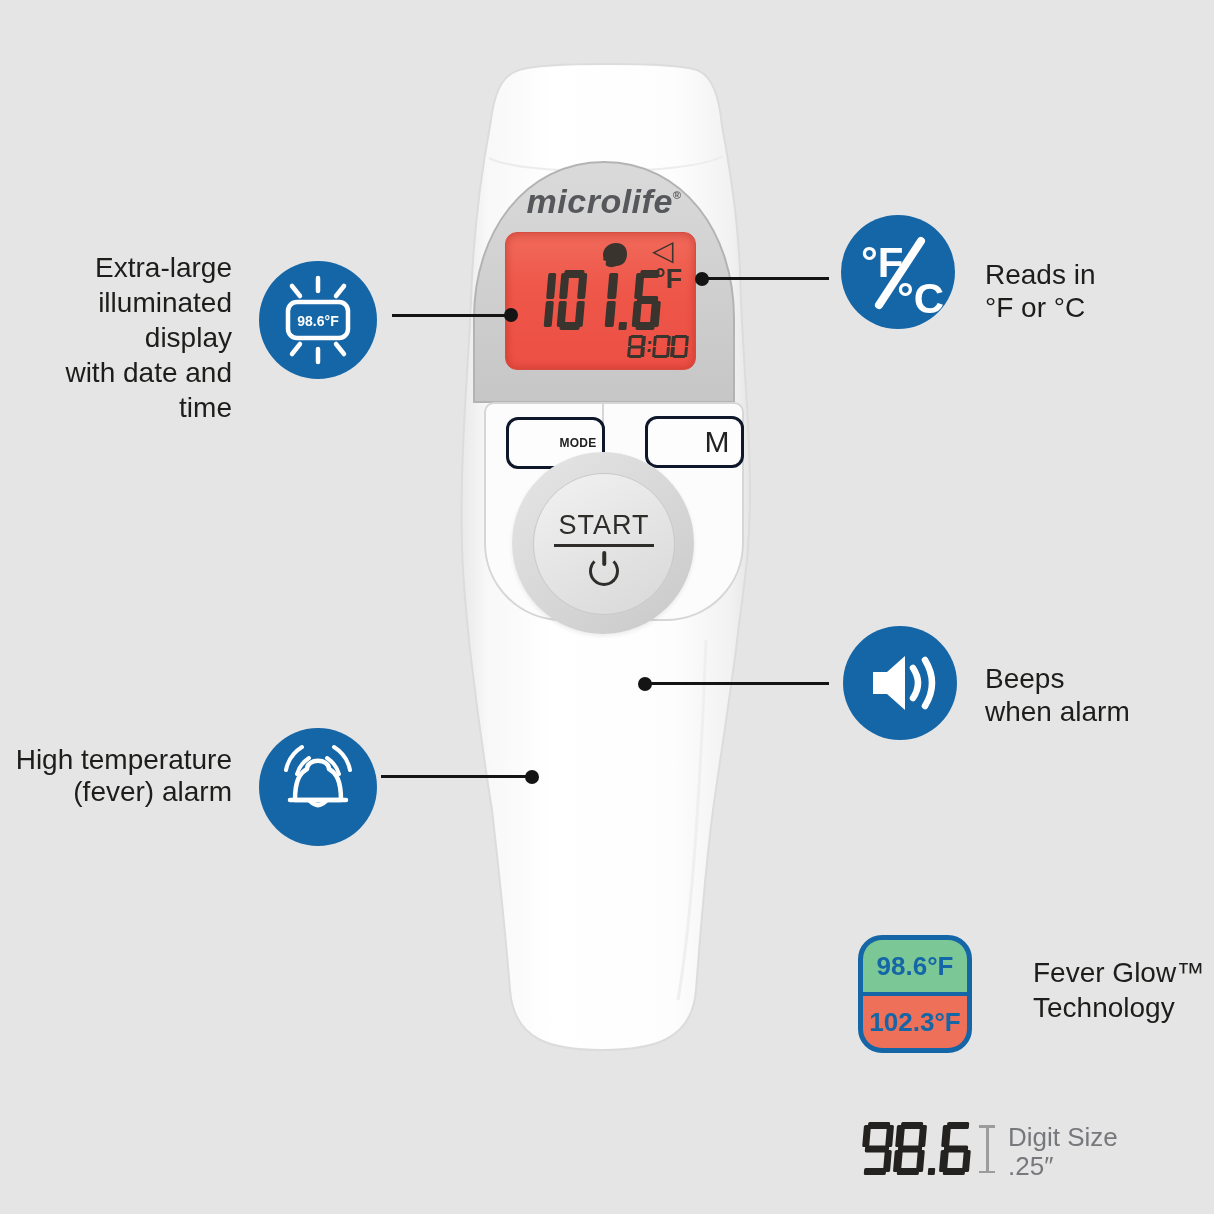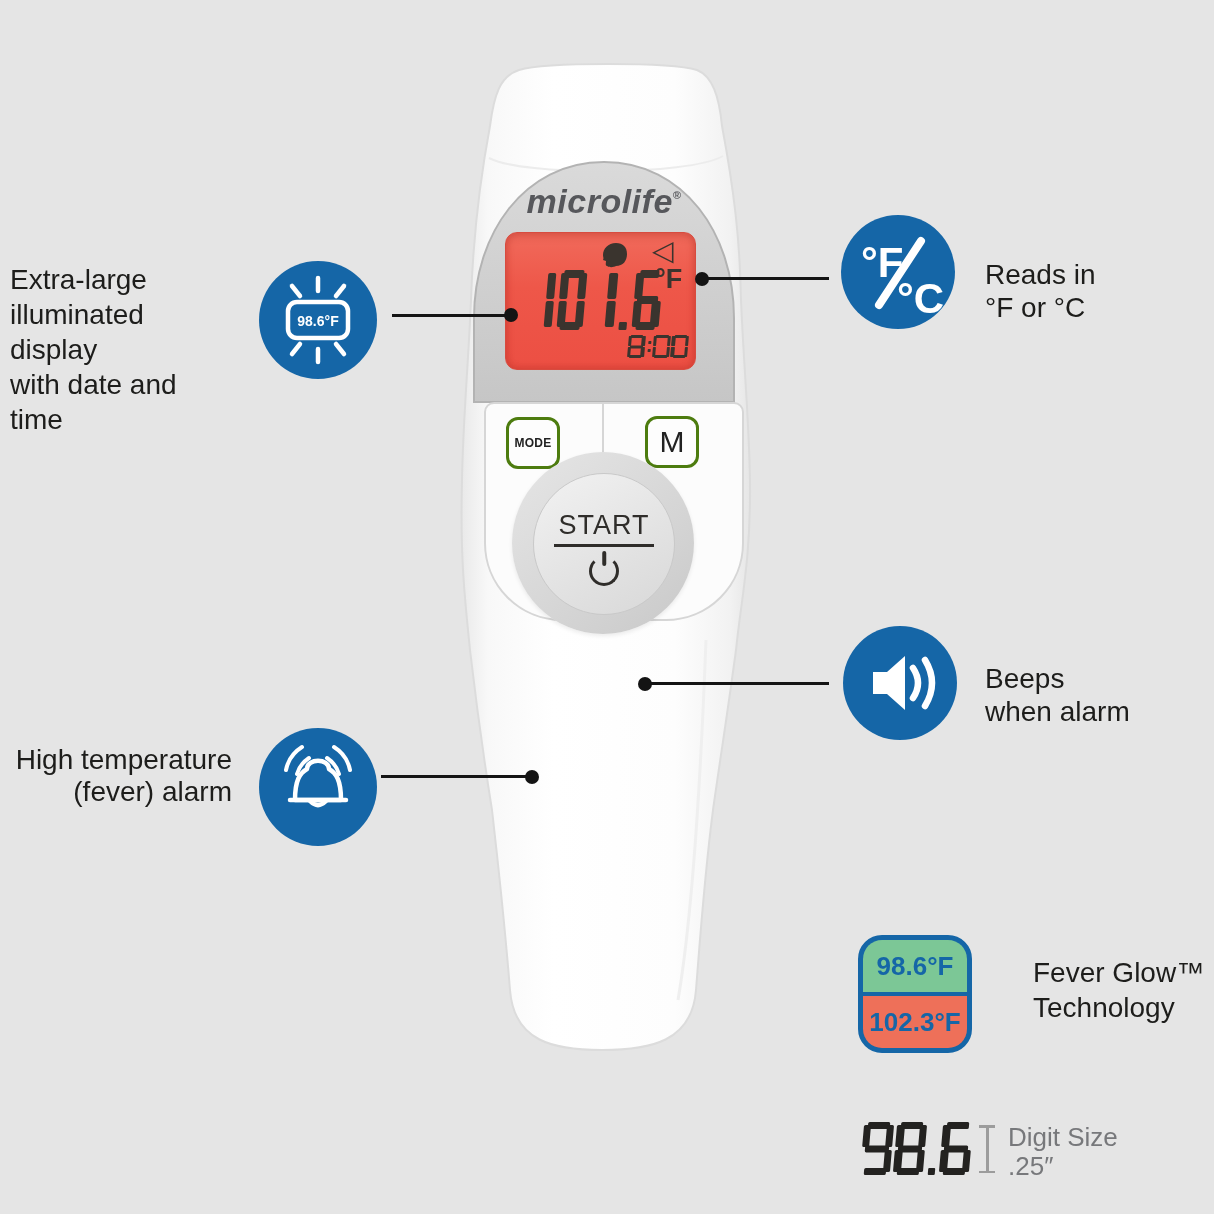--- a/index.html
+++ b/index.html
@@ -19,22 +19,22 @@
        box-shadow:inset 0 3px 9px rgba(150,30,20,.28), inset 0 -2px 6px rgba(150,30,20,.18);}
   .lcd-head{position:absolute;left:94px;top:9px;}
   .lcd-spk{position:absolute;left:146px;top:4px;font-size:28px;line-height:1;color:#3a342e;}
   .seg-main{position:absolute;left:22px;top:37px;font-size:60px;color:#3a342e;--segw:.44;}
   .lcd-unit{position:absolute;left:149px;top:31px;font-size:27px;font-weight:bold;color:#3a342e;}
   .seg-time{position:absolute;right:7px;bottom:11px;font-size:23px;color:#3a342e;--segw:.72;}
 
   .panel{position:absolute;left:484px;top:402px;width:256px;height:215px;
          border:2px solid #d6d6d6;border-radius:10px 10px 78px 78px;background:#fcfcfc;}
   .panel-divider{position:absolute;left:602px;top:404px;width:2px;height:56px;background:#d6d6d6;}
-  .dev-btn{position:absolute;border:3px solid #4d7c0f;border-radius:12px;background:rgba(255,255,255,.3);
-           display:flex;align-items:center;justify-content:center;color:#222;}
+  .dev-btn{position:absolute;border:3px solid #0f172a;border-radius:12px;background:rgba(255,255,255,.3);
+           display:flex;align-items:center;justify-content:center;color:#222;padding-left:45px;}
   .btn-mode{left:506px;top:417px;width:48px;height:46px;font-size:12px;font-weight:bold;letter-spacing:.3px;}
   .btn-m{left:645px;top:416px;width:48px;height:46px;font-size:30px;font-weight:500;}
   .start-dome{position:absolute;left:512px;top:452px;width:182px;height:182px;border-radius:50%;
               background:linear-gradient(140deg,#e6e6e6 0%,#d2d2d2 70%,#c8c8c8 100%);
               box-shadow:0 2px 4px rgba(0,0,0,.08);}
   .start-btn{position:absolute;left:533px;top:473px;width:140px;height:140px;border-radius:50%;
              background:linear-gradient(150deg,#f2f2f2 0%,#e2e2e2 60%,#d8d8d8 100%);
              border:1px solid #c9c9c9;display:flex;flex-direction:column;align-items:center;justify-content:center;}
   .start-label{font-size:27px;letter-spacing:1px;color:#2f2d2a;border-bottom:3px solid #2f2d2a;padding:0 4px 3px 4px;margin-top:8px;}
   .pwr{position:relative;width:24px;height:24px;margin-top:9px;border:3.5px solid #2f2d2a;border-radius:50%;
@@ -60,21 +60,21 @@
   .sg-c{right:0;bottom:5%;height:43%;width:var(--t);}
   .sg-e{left:0;bottom:5%;height:43%;width:var(--t);}
   .sg-f{left:0;top:5%;height:43%;width:var(--t);}
 
   
   .c-line{position:absolute;height:3px;background:#141414;}
   .c-dot{position:absolute;width:14px;height:14px;border-radius:50%;background:#141414;}
   .c-text{position:absolute;font-size:28px;color:#1d1d1b;}
   .blue-circle{position:absolute;border-radius:50%;background:var(--accent-blue,#1566a7);
                display:flex;align-items:center;justify-content:center;}
-  .t-display{left:10px;top:262px;width:222px;text-align:left;line-height:35px;}
+  .t-display{left:10px;top:250px;width:222px;text-align:right;line-height:35px;}
   .t-alarm{left:10px;top:744px;width:222px;text-align:right;line-height:32px;}
   .t-units{left:985px;top:246px;line-height:33px;margin-top:12px;}
   .t-beeps{left:985px;top:662px;line-height:33px;}
   .t-fever{left:1033px;top:955px;line-height:35px;}
   .t-digit{left:1008px;top:1123px;line-height:29px;font-size:26px;color:#77787b;}
 
   .fever-icon{position:absolute;left:858px;top:935px;width:104px;height:108px;border-radius:24px;
               border:5px solid var(--accent-blue,#1566a7);overflow:hidden;background:var(--accent-blue,#1566a7);
               display:flex;flex-direction:column;}
   .fever-half{flex:1;display:flex;align-items:center;justify-content:center;

